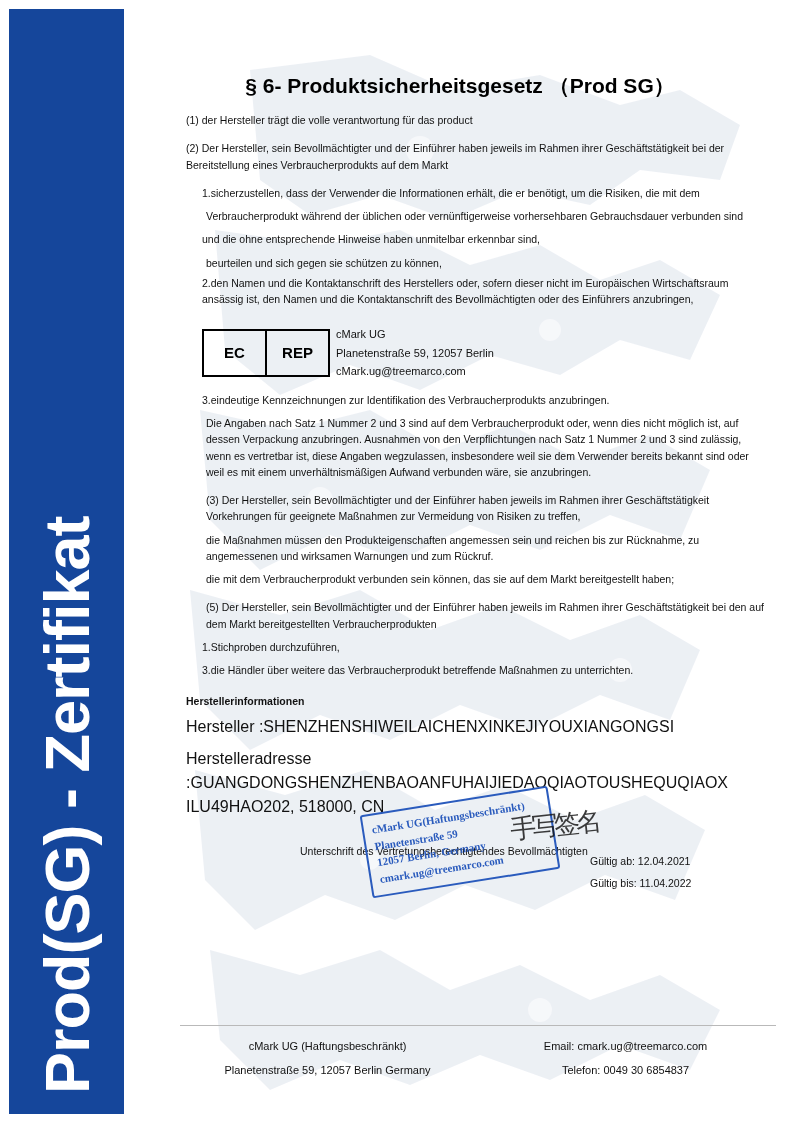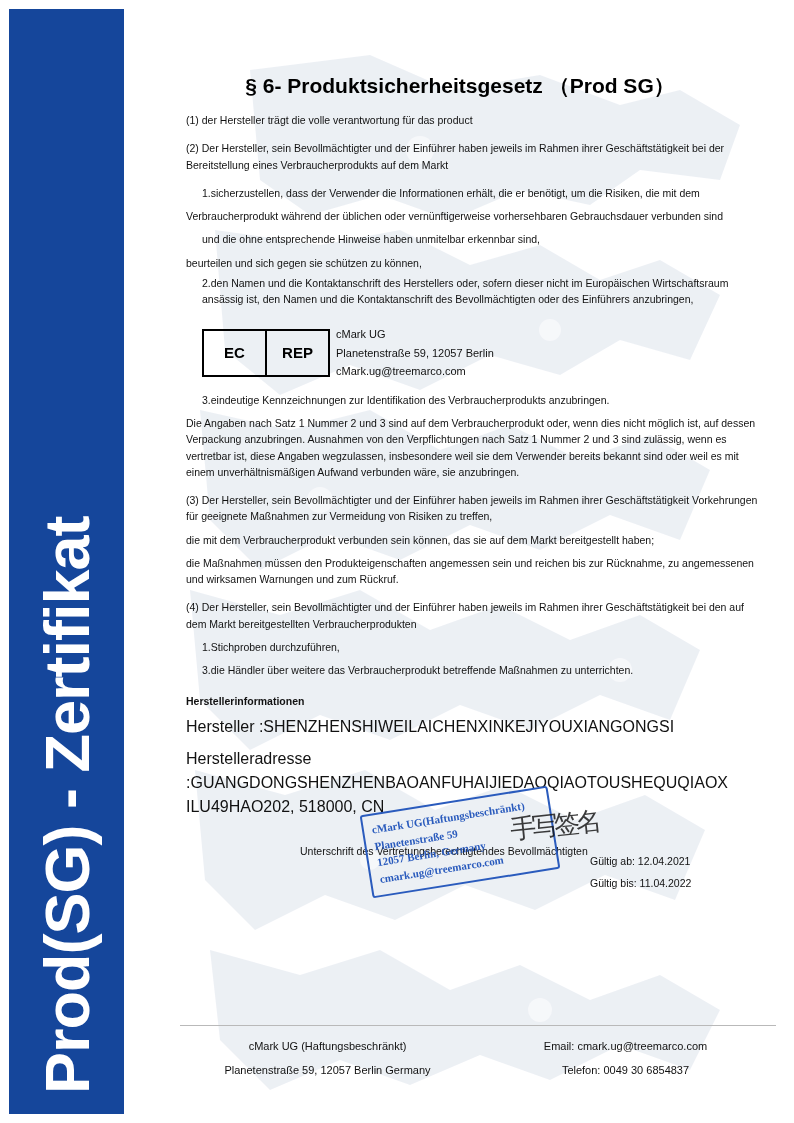--- a/index.html
+++ b/index.html
@@ -70,21 +70,21 @@
 
   .para {
     font-size: 10.5px;
     color: #111;
     line-height: 1.55;
     margin-top: 12px;
     margin-left: 36px;
     margin-right: 4px;
   }
   .para.indent1 { margin-left: 52px; }
-  .para.indent2 { margin-left: 36px; }
+  .para.indent2 { margin-left: 56px; }
   .para.tight { margin-top: 7px; }
   .para.tighter { margin-top: 4px; }
 
   
   .ecrep-row {
     margin-top: 18px;
     margin-left: 52px;
     display: flex;
     align-items: center;
   }
@@ -244,23 +244,23 @@
     <div class="ecrep-addr">
       <div>cMark UG</div>
       <div>Planetenstraße 59, 12057 Berlin</div>
       <div>cMark.ug@treemarco.com</div>
     </div>
   </div>
 
   <div class="para indent1">3.eindeutige Kennzeichnungen zur Identifikation des Verbraucherprodukts anzubringen.</div>
   <div class="para indent2 tight">Die Angaben nach Satz 1 Nummer 2 und 3 sind auf dem Verbraucherprodukt oder, wenn dies nicht möglich ist, auf dessen Verpackung anzubringen. Ausnahmen von den Verpflichtungen nach Satz 1 Nummer 2 und 3 sind zulässig, wenn es vertretbar ist, diese Angaben wegzulassen, insbesondere weil sie dem Verwender bereits bekannt sind oder weil es mit einem unverhältnismäßigen Aufwand verbunden wäre, sie anzubringen.</div>
   <div class="para indent2">(3) Der Hersteller, sein Bevollmächtigter und der Einführer haben jeweils im Rahmen ihrer Geschäftstätigkeit Vorkehrungen für geeignete Maßnahmen zur Vermeidung von Risiken zu treffen,</div>
+  <div class="para indent2 tight">die Maßnahmen müssen den Produkteigenschaften angemessen sein und reichen bis zur Rücknahme, zu angemessenen und wirksamen Warnungen und zum Rückruf.</div>
   <div class="para indent2 tight">die mit dem Verbraucherprodukt verbunden sein können, das sie auf dem Markt bereitgestellt haben;</div>
-  <div class="para indent2 tight">die Maßnahmen müssen den Produkteigenschaften angemessen sein und reichen bis zur Rücknahme, zu angemessenen und wirksamen Warnungen und zum Rückruf.</div>
-  <div class="para indent2">(4) Der Hersteller, sein Bevollmächtigter und der Einführer haben jeweils im Rahmen ihrer Geschäftstätigkeit bei den auf dem Markt bereitgestellten Verbraucherprodukten</div>
+  <div class="para indent2">(5) Der Hersteller, sein Bevollmächtigter und der Einführer haben jeweils im Rahmen ihrer Geschäftstätigkeit bei den auf dem Markt bereitgestellten Verbraucherprodukten</div>
   <div class="para indent1 tight">1.Stichproben durchzuführen,</div>
   <div class="para indent1 tight">3.die Händler über weitere das Verbraucherprodukt betreffende Maßnahmen zu unterrichten.</div>
 
   <div class="section-head">Herstellerinformationen</div>
   <div class="info-line">Hersteller        :SHENZHENSHIWEILAICHENXINKEJIYOUXIANGONGSI</div>
   <div class="info-line">Herstelleradresse :GUANGDONGSHENZHENBAOANFUHAIJIEDAOQIAOTOUSHEQUQIAOX</div>
   <div class="info-line" style="margin-top:0">ILU49HAO202, 518000, CN</div>
 
   <div class="sig-label">Unterschrift des Vertretungsberechtigtendes Bevollmächtigten</div>
 

